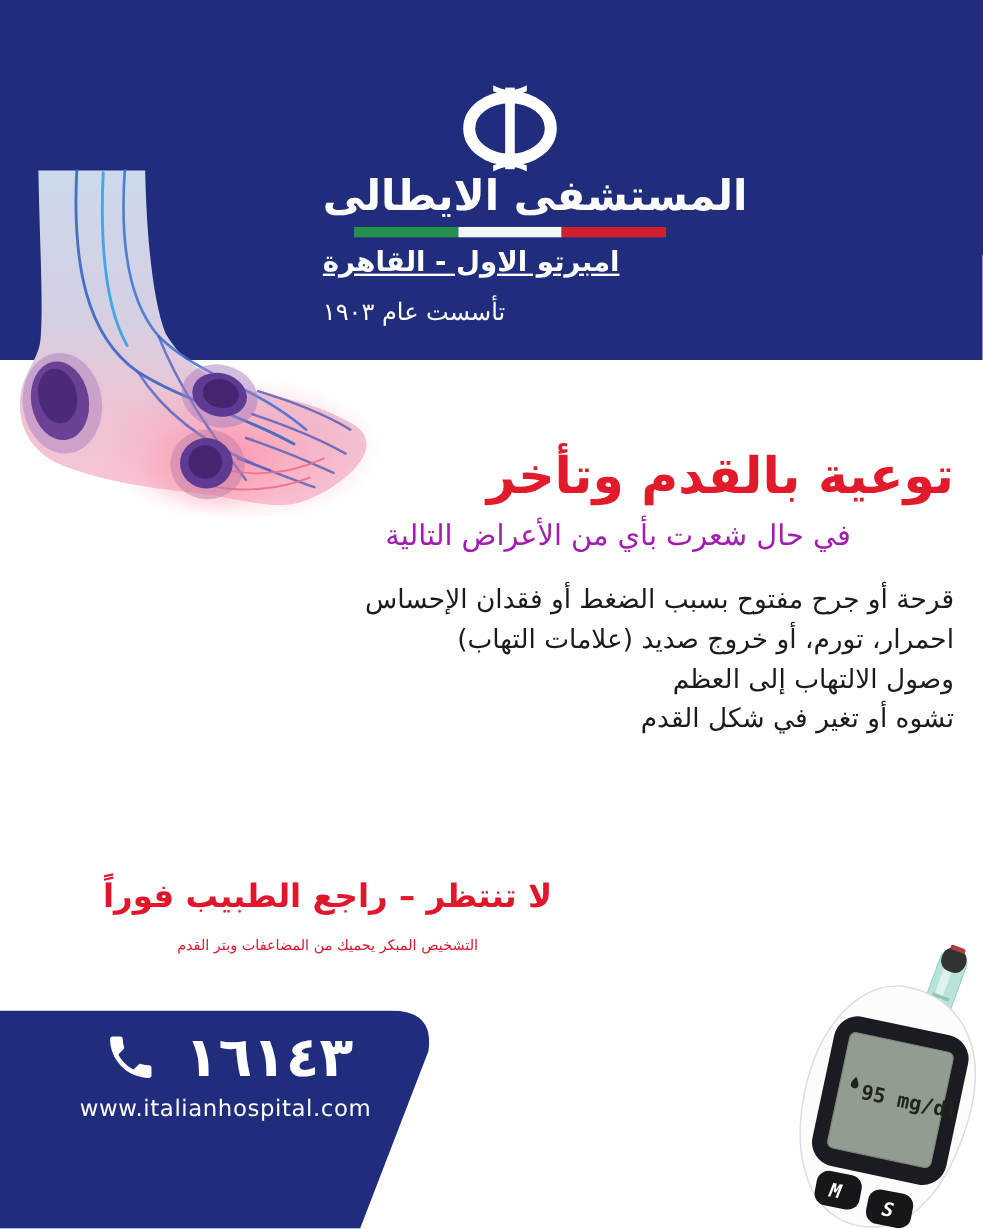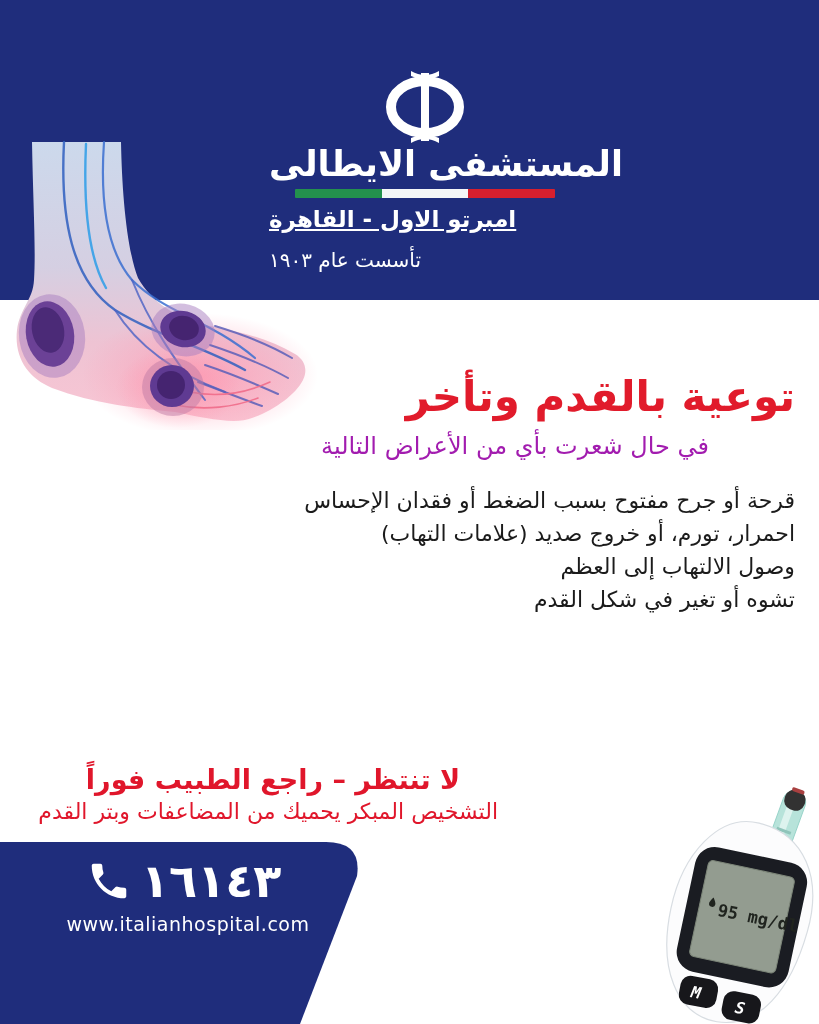--- a/index.html
+++ b/index.html
@@ -46,28 +46,28 @@
   .symptom-list {
     position:absolute; right:24px; top:484px; width:600px;
     text-align:right; direction:rtl; color:#1b1b1b;
   }
   .symptom { font-size:22px; line-height:33px; white-space:nowrap; }
 
   .warning-block {
     position:absolute; left:48px; top:732px; width:450px;
     text-align:center; direction:rtl; color:#e0162b;
   }
-  .warning-title { font-size:27px; font-weight:bold; white-space:nowrap;margin-top:32px; }
-  .warning-subtitle { margin-top:4px; font-size:22px; white-space:nowrap; }
+  .warning-title { font-size:27px; font-weight:bold; white-space:nowrap; }
+  .warning-subtitle { margin-top:18px; font-size:12px; white-space:nowrap; }
 
   
   .footer-shape { position:absolute; left:0; top:842px; width:380px; height:182px; }
   .phone-row {
     position:absolute; left:86px; top:850px; width:230px; height:62px;
-    display:flex; direction:ltr; align-items:center; gap:9px; color:#ffffff;
+    display:flex; direction:ltr; align-items:center; gap:22px; color:#ffffff;
   }
   .phone-number { font-size:46px; font-weight:bold; line-height:1; white-space:nowrap; }
   .website {
     position:absolute; left:58px; top:913px; width:260px;
     color:#ffffff; font-size:19px; letter-spacing:0.5px; text-align:center; white-space:nowrap;
   }
 
   
   .glucometer { position:absolute; left:649px; top:774px; width:170px; height:250px; }
   .lcd-text { font-family:"DejaVu Sans Mono", monospace; font-weight:bold; }

